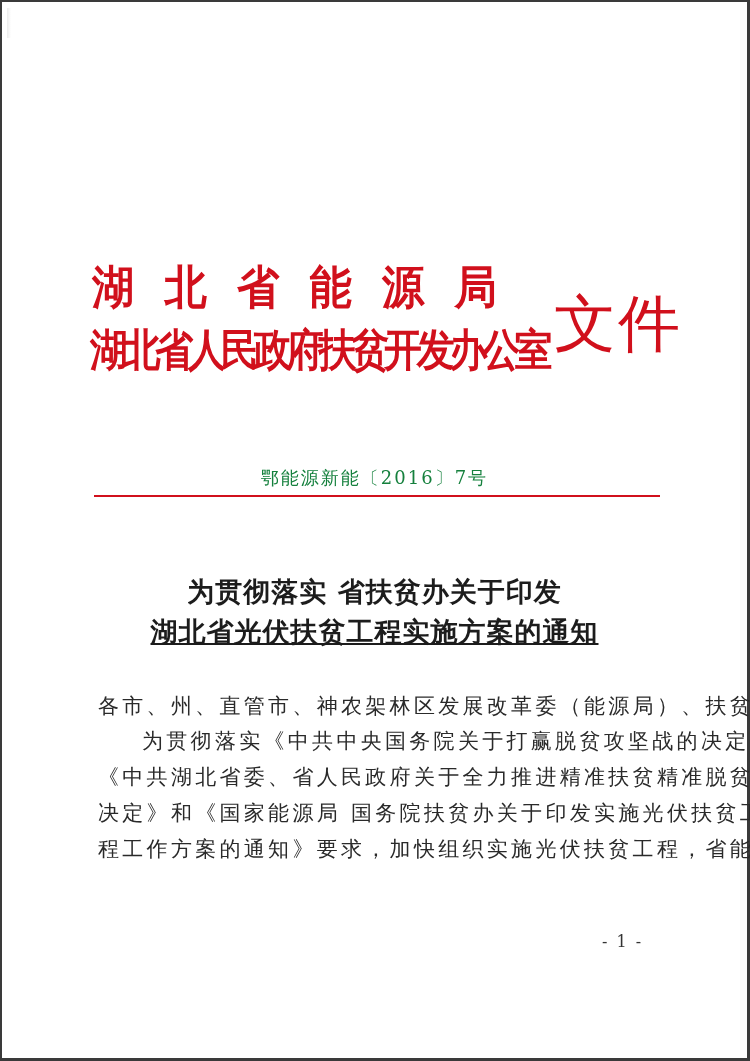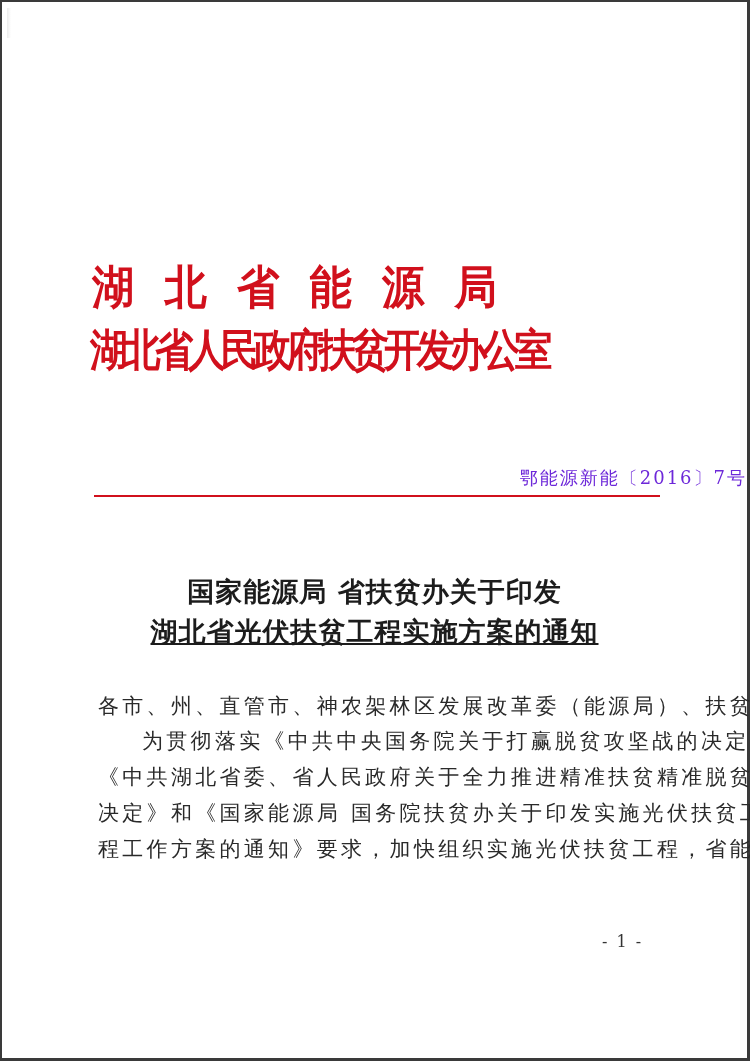--- a/index.html
+++ b/index.html
@@ -32,22 +32,22 @@
       font-size: 44px; font-weight: bold; line-height: 56px; letter-spacing: -6px;
       white-space: nowrap;
       transform: scaleX(0.86); transform-origin: left center;
     }
     .wenjian {
       position: absolute; left: 552px; top: 282px; height: 80px;
       font-size: 62px; font-weight: normal; line-height: 80px; letter-spacing: 2px;
       white-space: nowrap;
     }
     .docno {
-      position: absolute; left: 0; right: 0; top: 464px; text-align: right;
-      font-size: 18px; color: #6d28d9; letter-spacing: 2px;
+      position: absolute; left: 0; right: 0; top: 464px; text-align: center;
+      font-size: 18px; color: #15803d; letter-spacing: 2px;
     }
     .red-rule {
       position: absolute; left: 92px; top: 493px; width: 566px; height: 2px;
       background: #d1101c;
     }
     .title {
       position: absolute; left: 0; right: 0; text-align: center;
       font-size: 27px; font-weight: bold; color: #1c1c1c; letter-spacing: 1px;
       white-space: nowrap;
     }
@@ -80,26 +80,27 @@
     <span>湖</span>
     <span>北</span>
     <span>省</span>
     <span>能</span>
     <span>源</span>
     <span>局</span>
   </div>
 
   <div class="issuer-row2 red serif">湖北省人民政府扶贫开发办公室</div>
 
+  <div class="wenjian red serif">文件</div>
 
   <div class="docno serif">鄂能源新能〔2016〕7号</div>
 
   <div class="red-rule"></div>
 
-  <div class="title l1 serif">国家能源局  省扶贫办关于印发</div>
+  <div class="title l1 serif">为贯彻落实  省扶贫办关于印发</div>
   <div class="title l2 serif">湖北省光伏扶贫工程实施方案的通知</div>
 
   <div class="body-line b1 serif">各市、州、直管市、神农架林区发展改革委（能源局）、扶贫办：</div>
   <div class="body-line b2 indent serif">为贯彻落实《中共中央国务院关于打赢脱贫攻坚战的决定》、</div>
   <div class="body-line b3 serif">《中共湖北省委、省人民政府关于全力推进精准扶贫精准脱贫的</div>
   <div class="body-line b4 serif">决定》和《国家能源局 国务院扶贫办关于印发实施光伏扶贫工</div>
   <div class="body-line b5 serif">程工作方案的通知》要求，加快组织实施光伏扶贫工程，省能源</div>
 
   <div class="page-num serif">- 1 -</div>
 </div>

